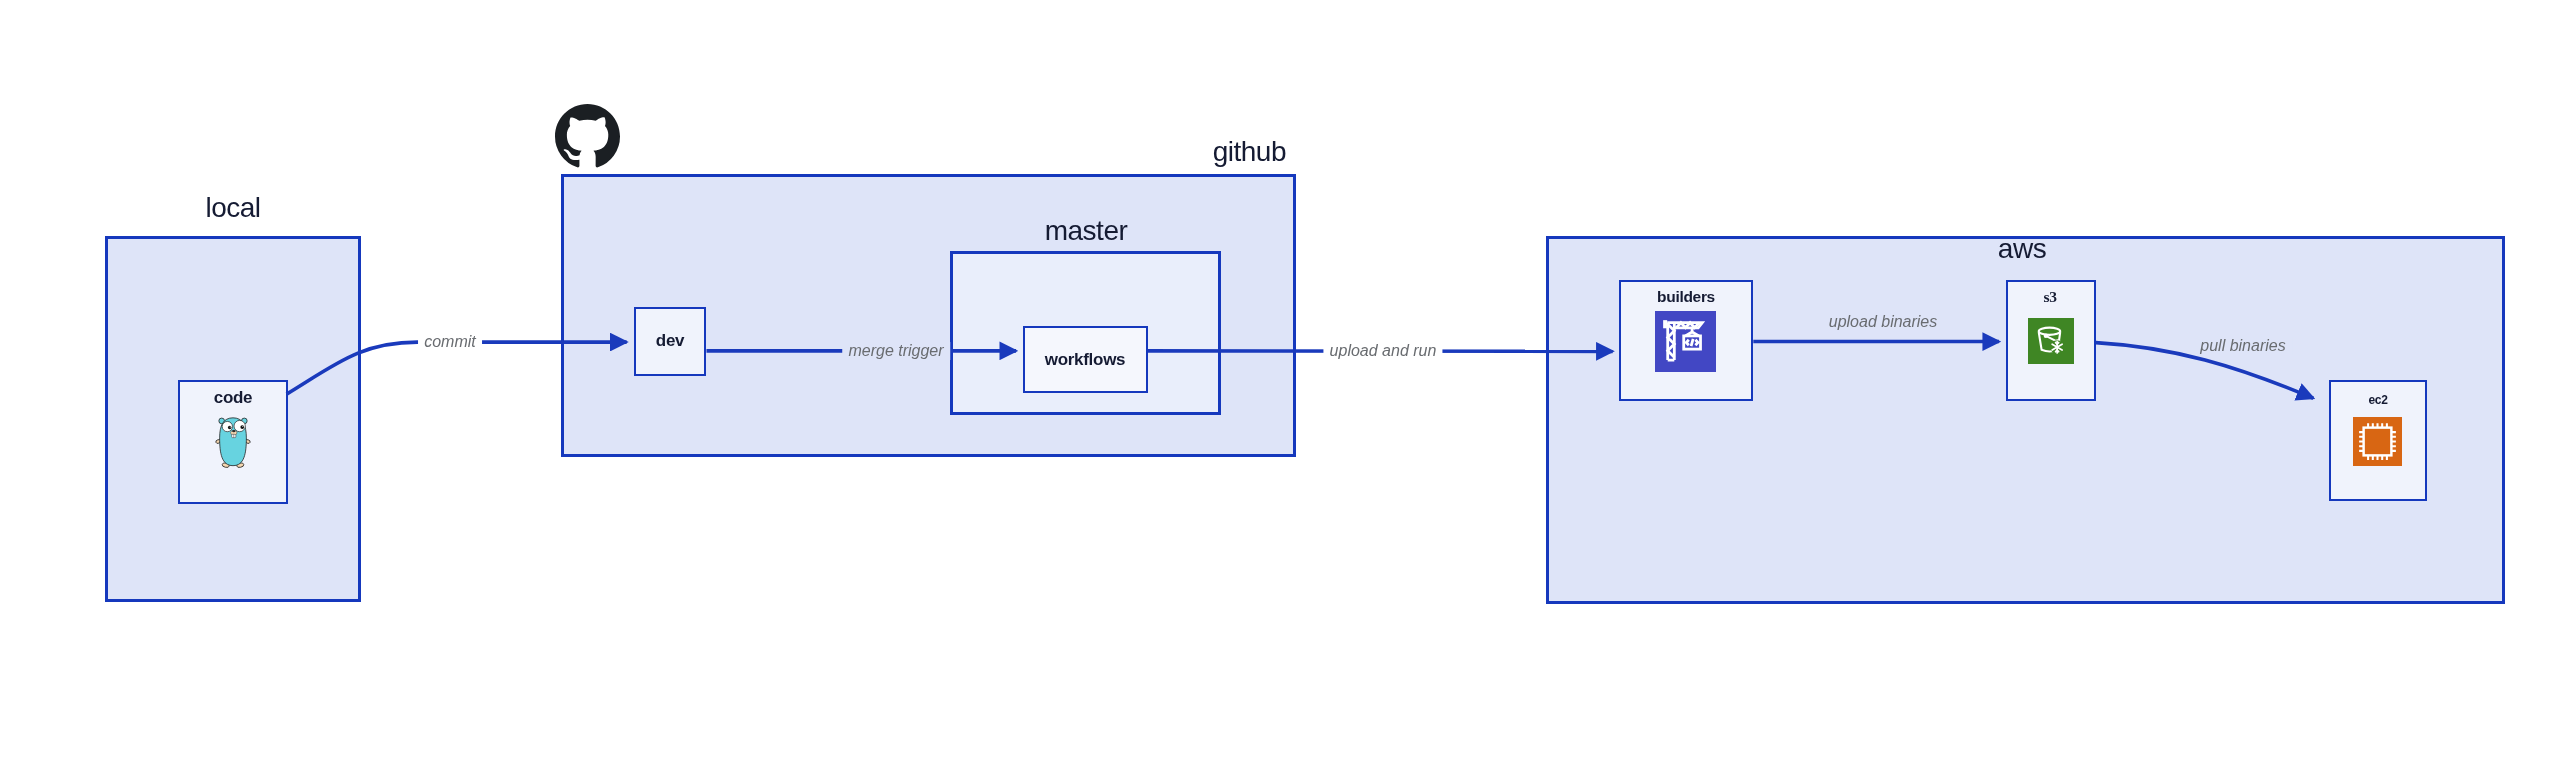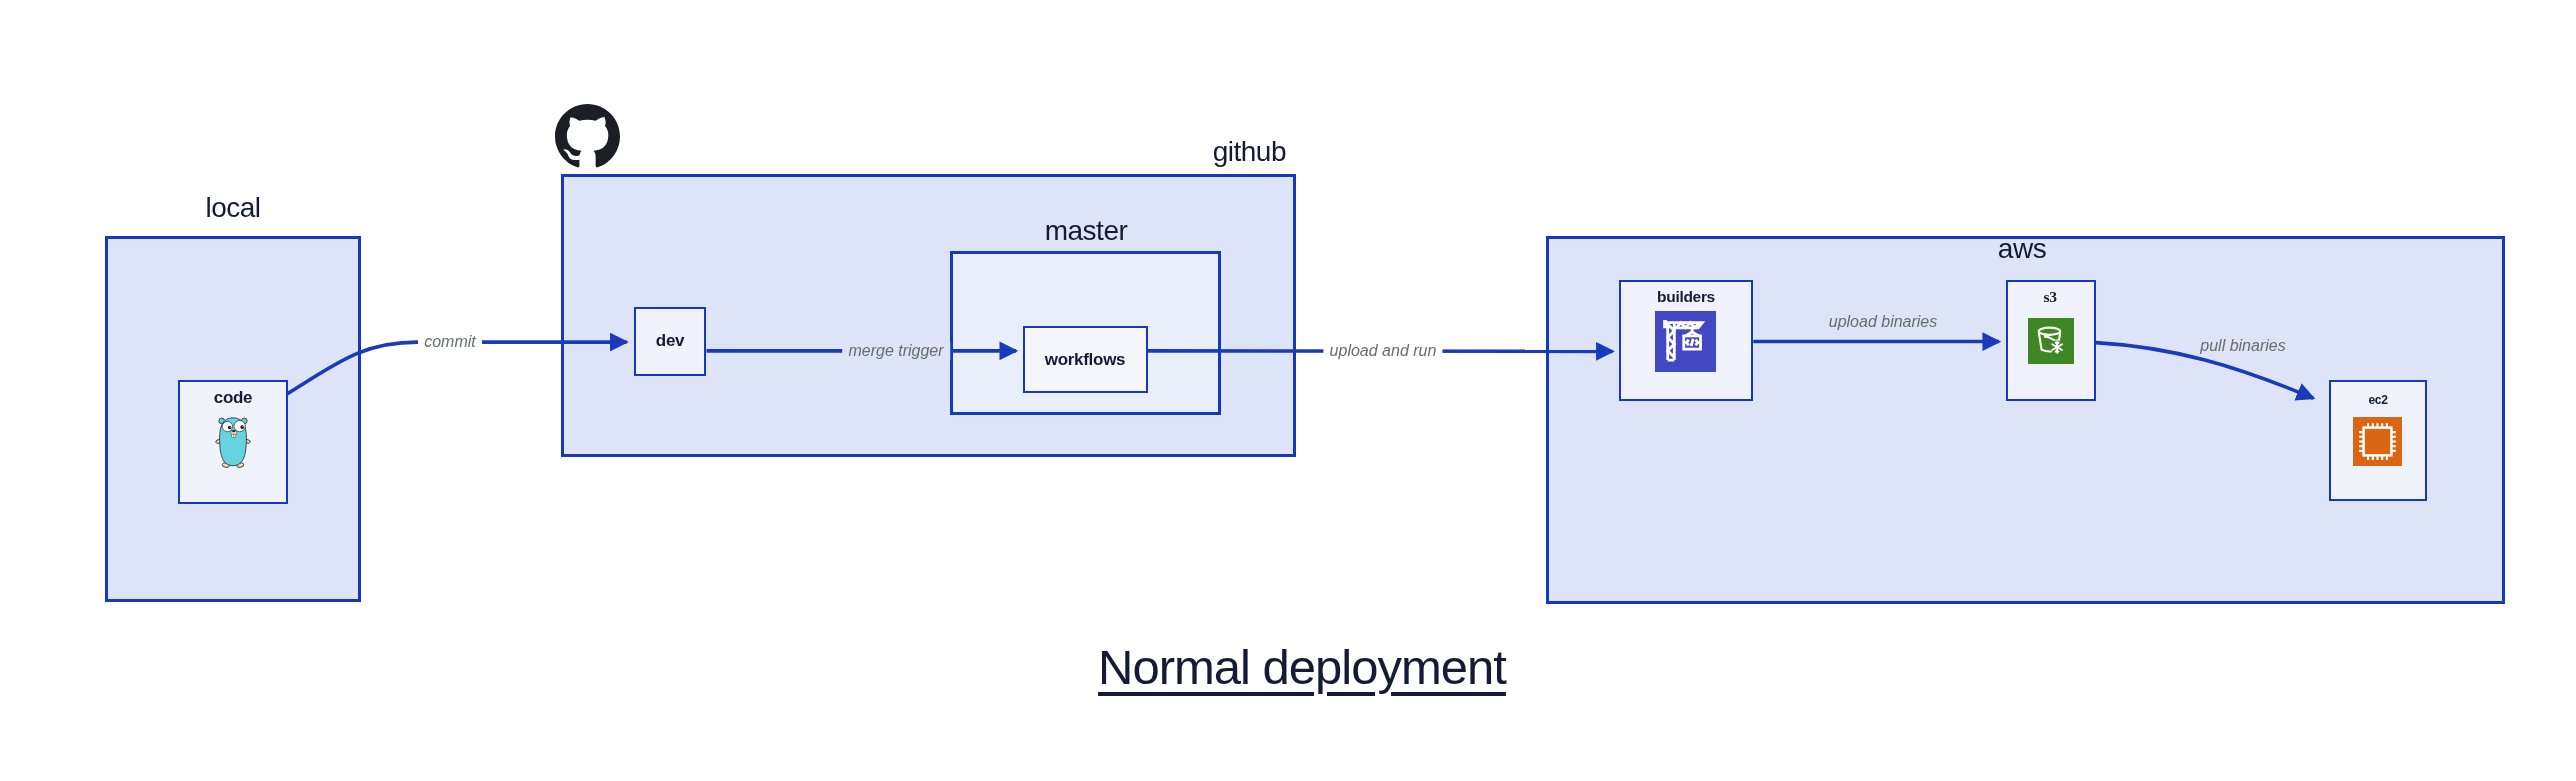--- a/index.html
+++ b/index.html
@@ -164,16 +164,15 @@
       <rect x="5.2" y="5.2" width="13.6" height="13.6"></rect>
     </g>
     <g stroke="#ffffff" stroke-width="1.0" fill="none">
       <path d="M7.4 3 V5.2 M9.7 3 V5.2 M12 3 V5.2 M14.3 3 V5.2 M16.6 3 V5.2"></path>
       <path d="M7.4 18.8 V21 M9.7 18.8 V21 M12 18.8 V21 M14.3 18.8 V21 M16.6 18.8 V21"></path>
       <path d="M3 7.4 H5.2 M3 9.7 H5.2 M3 12 H5.2 M3 14.3 H5.2 M3 16.6 H5.2"></path>
       <path d="M18.8 7.4 H21 M18.8 9.7 H21 M18.8 12 H21 M18.8 14.3 H21 M18.8 16.6 H21"></path>
     </g>
   </svg>
 
-  <span class="title" style="left:1302px;top:667px;">Normal deployment</span>
 
 </div>
 
 
 </body></html>

